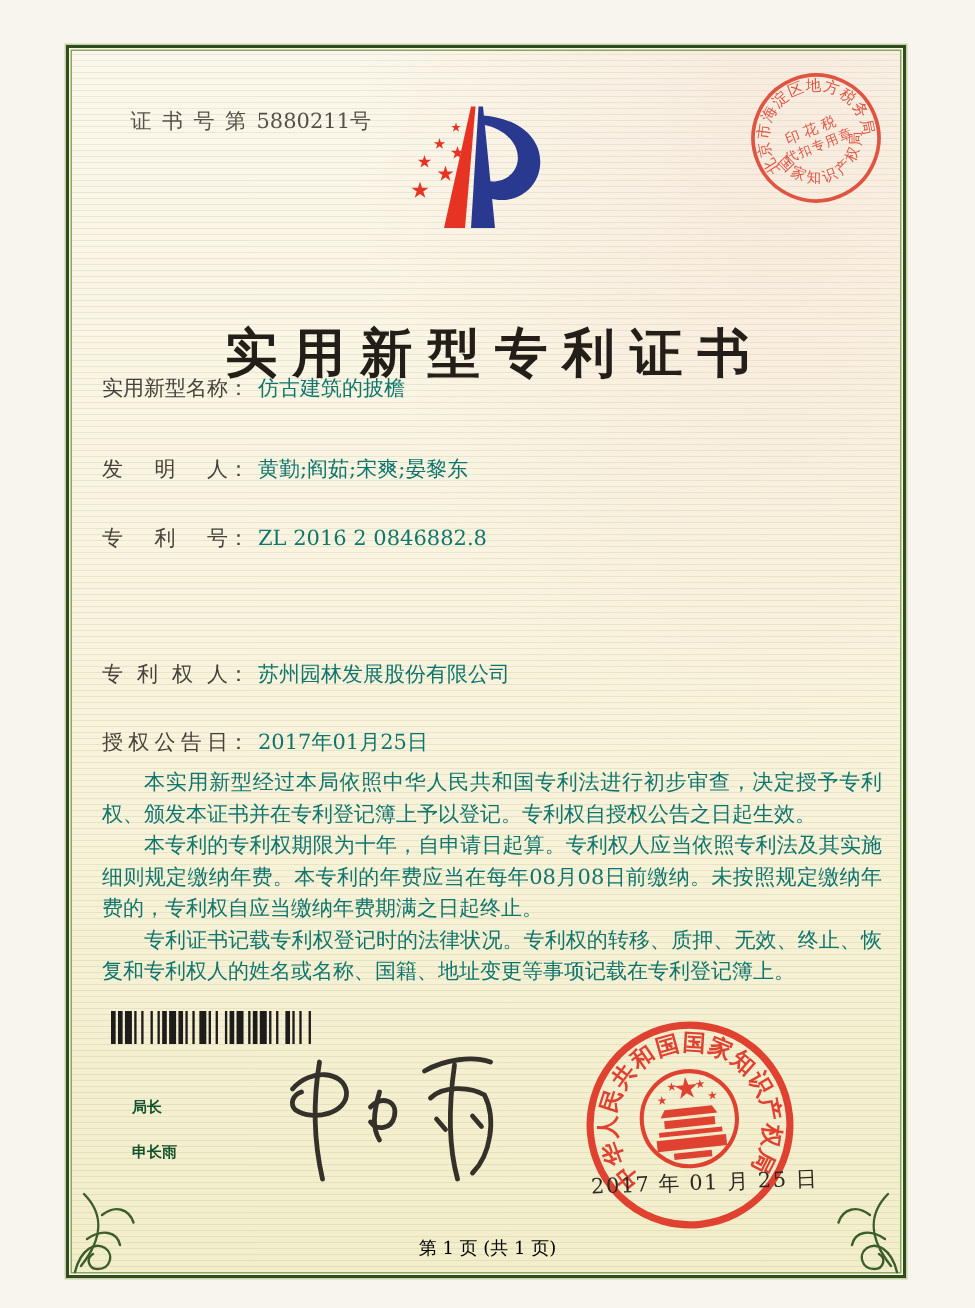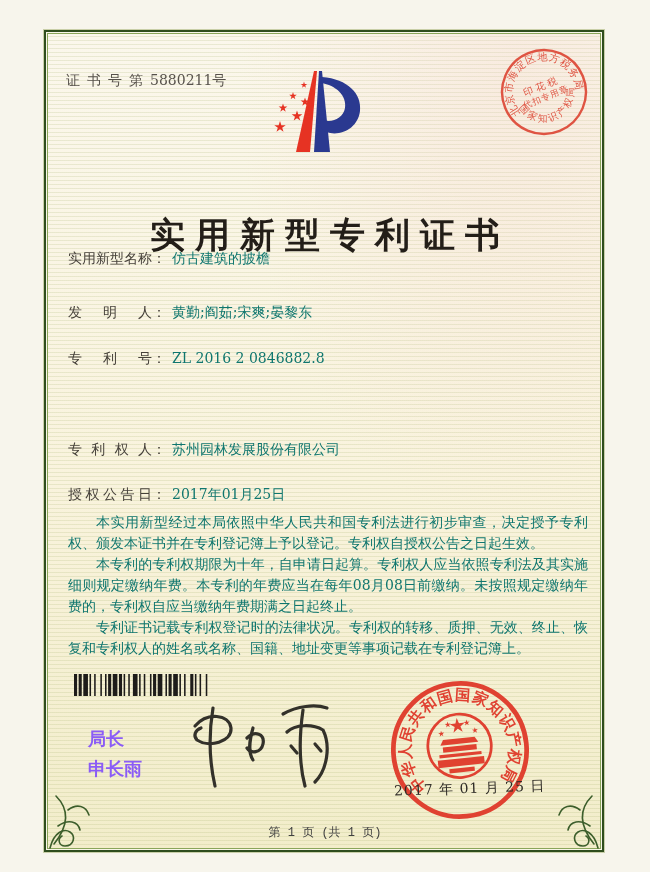--- a/index.html
+++ b/index.html
@@ -12,39 +12,39 @@
   .frame{
     position:absolute;left:44px;top:30px;right:46px;bottom:20px;
     border:2px solid #2f4d1d;
     box-shadow:inset 0 0 0 1px #f8f6e8, inset 0 0 0 2px #8aa65a, 0 0 0 1px #c9cfa8;
     background:
       radial-gradient(ellipse at 85% 6%, rgba(242,205,195,.28), rgba(242,205,195,0) 42%),
       repeating-linear-gradient(180deg, rgba(163,176,106,.20) 0 1px, rgba(0,0,0,0) 1px 4px),
       linear-gradient(180deg,#fbf7ec 0%,#f9f3dd 55%,#f2edca 100%);
   }
   .certno{position:absolute;left:66px;top:72px;font-size:14px;color:#56514a;}
-  .certno .sp{letter-spacing:7px;}
+  .certno .sp{letter-spacing:7px;margin-left:21px;}
   .title{
     position:absolute;left:0;right:0;top:164px;text-align:center;
     font-size:35px;font-weight:bold;color:#231e18;letter-spacing:10px;text-indent:10px;margin-top:48px;
   }
   .logo{position:absolute;left:266px;top:68px;width:106px;height:88px;}
   .field{position:absolute;left:68px;font-size:14px;color:#46413a;white-space:nowrap;}
   .flabel{display:inline-block;width:84px;text-align:justify;text-align-last:justify;vertical-align:bottom;}
   .fcolon{margin-right:6px;}
   .fvalue{color:#0f766e;}
   .paras{position:absolute;left:68px;top:512px;width:520px;font-size:14px;line-height:21px;color:#0f766e;text-align:justify;}
   .paras p{margin:0;text-indent:2em;}
   .barcode{position:absolute;left:74px;top:674px;}
-  .signblock{position:absolute;left:88px;top:724px;font-size:18px;color:#8b5cf6;font-weight:bold;line-height:30px;}
+  .signblock{position:absolute;left:88px;top:724px;font-size:10px;color:#14532d;font-weight:bold;line-height:30px;}
   .signscript{position:absolute;left:175px;top:698px;}
   .taxseal{position:absolute;left:498px;top:46px;width:92px;height:92px;transform:rotate(-22deg);opacity:.92;}
   .officeseal{position:absolute;left:386px;top:676px;width:148px;height:148px;transform:rotate(-6deg);opacity:.93;}
   .sealdate{position:absolute;left:394px;top:780px;width:150px;font-size:14px;color:#2d2a25;letter-spacing:1px;transform:rotate(-2deg);white-space:nowrap;}
-  .footer{position:absolute;left:0;right:0;top:824px;text-align:center;font-size:12px;color:#404040;font-family:Liberation Mono, monospace;}
+  .footer{position:absolute;left:0;right:0;top:824px;text-align:center;font-size:12px;color:#000000;}
   .flourish{position:absolute;width:44px;height:58px;}
   .flourish.left{left:48px;top:792px;}
   .flourish.right{right:50px;top:792px;transform:scaleX(-1);}
   svg text{font-family:"DejaVu Serif","Liberation Serif",serif;}
 </style>
 </head>
 <body>
 
 <div class="page">
 

